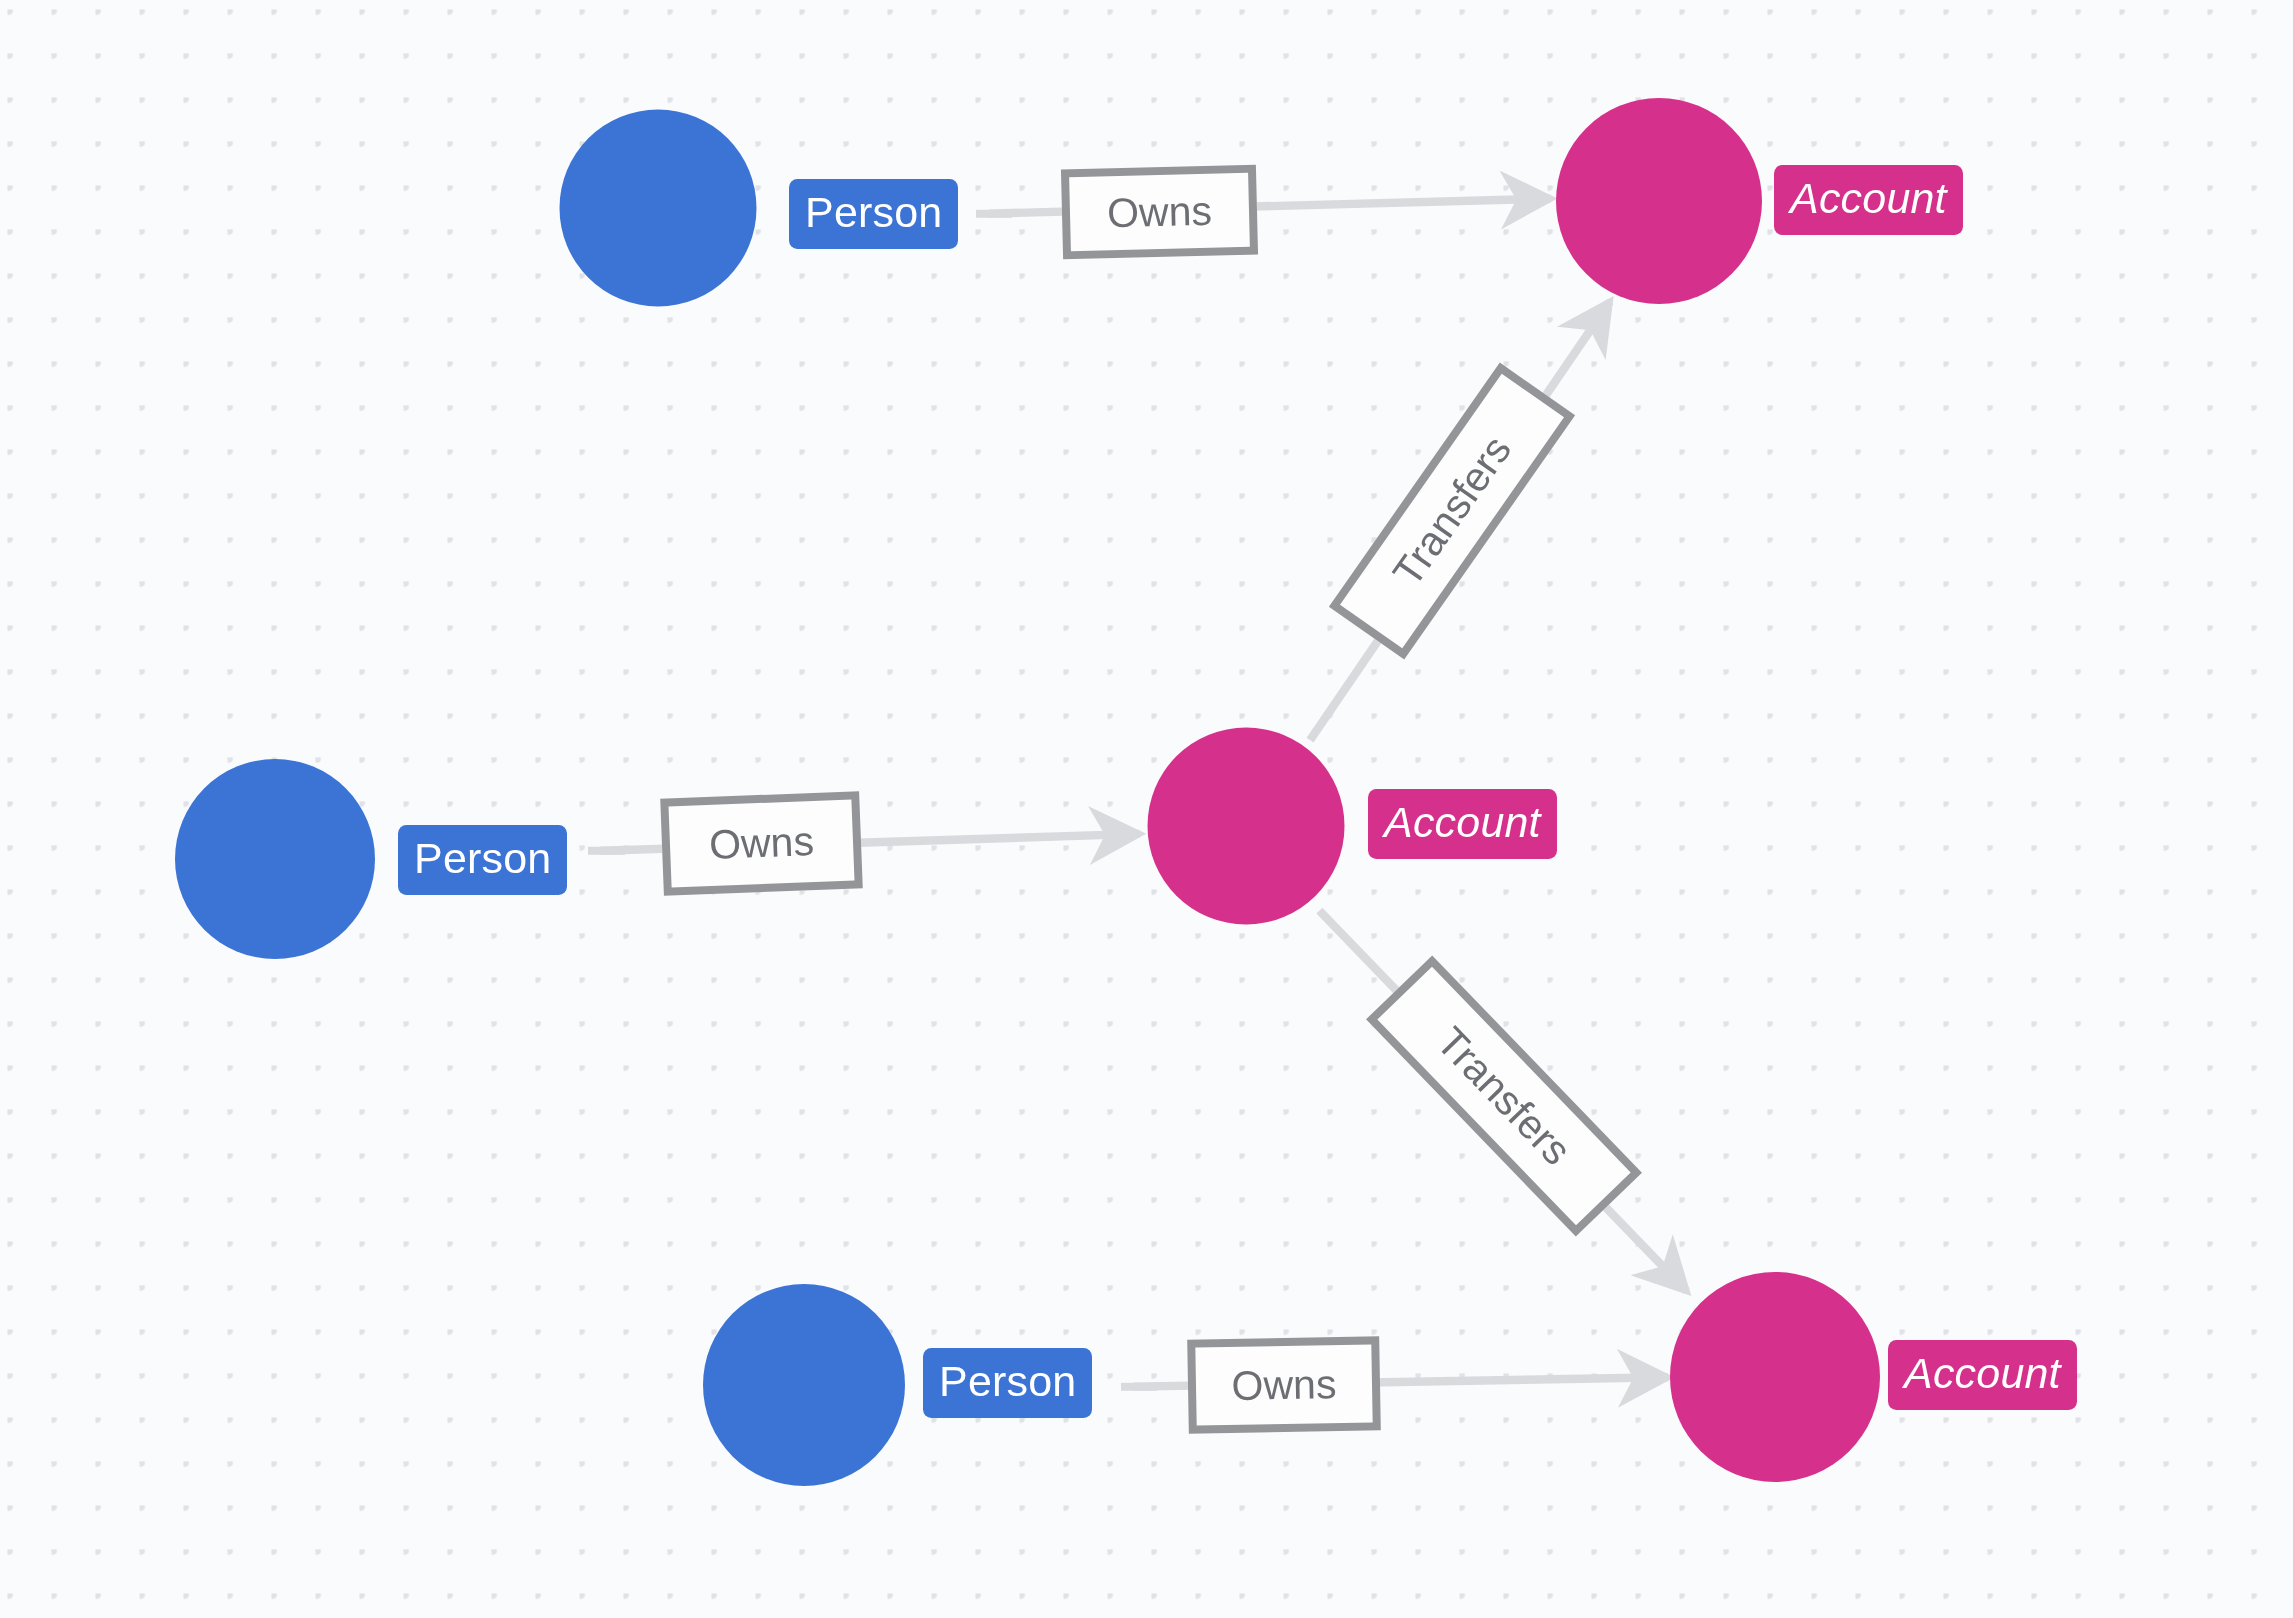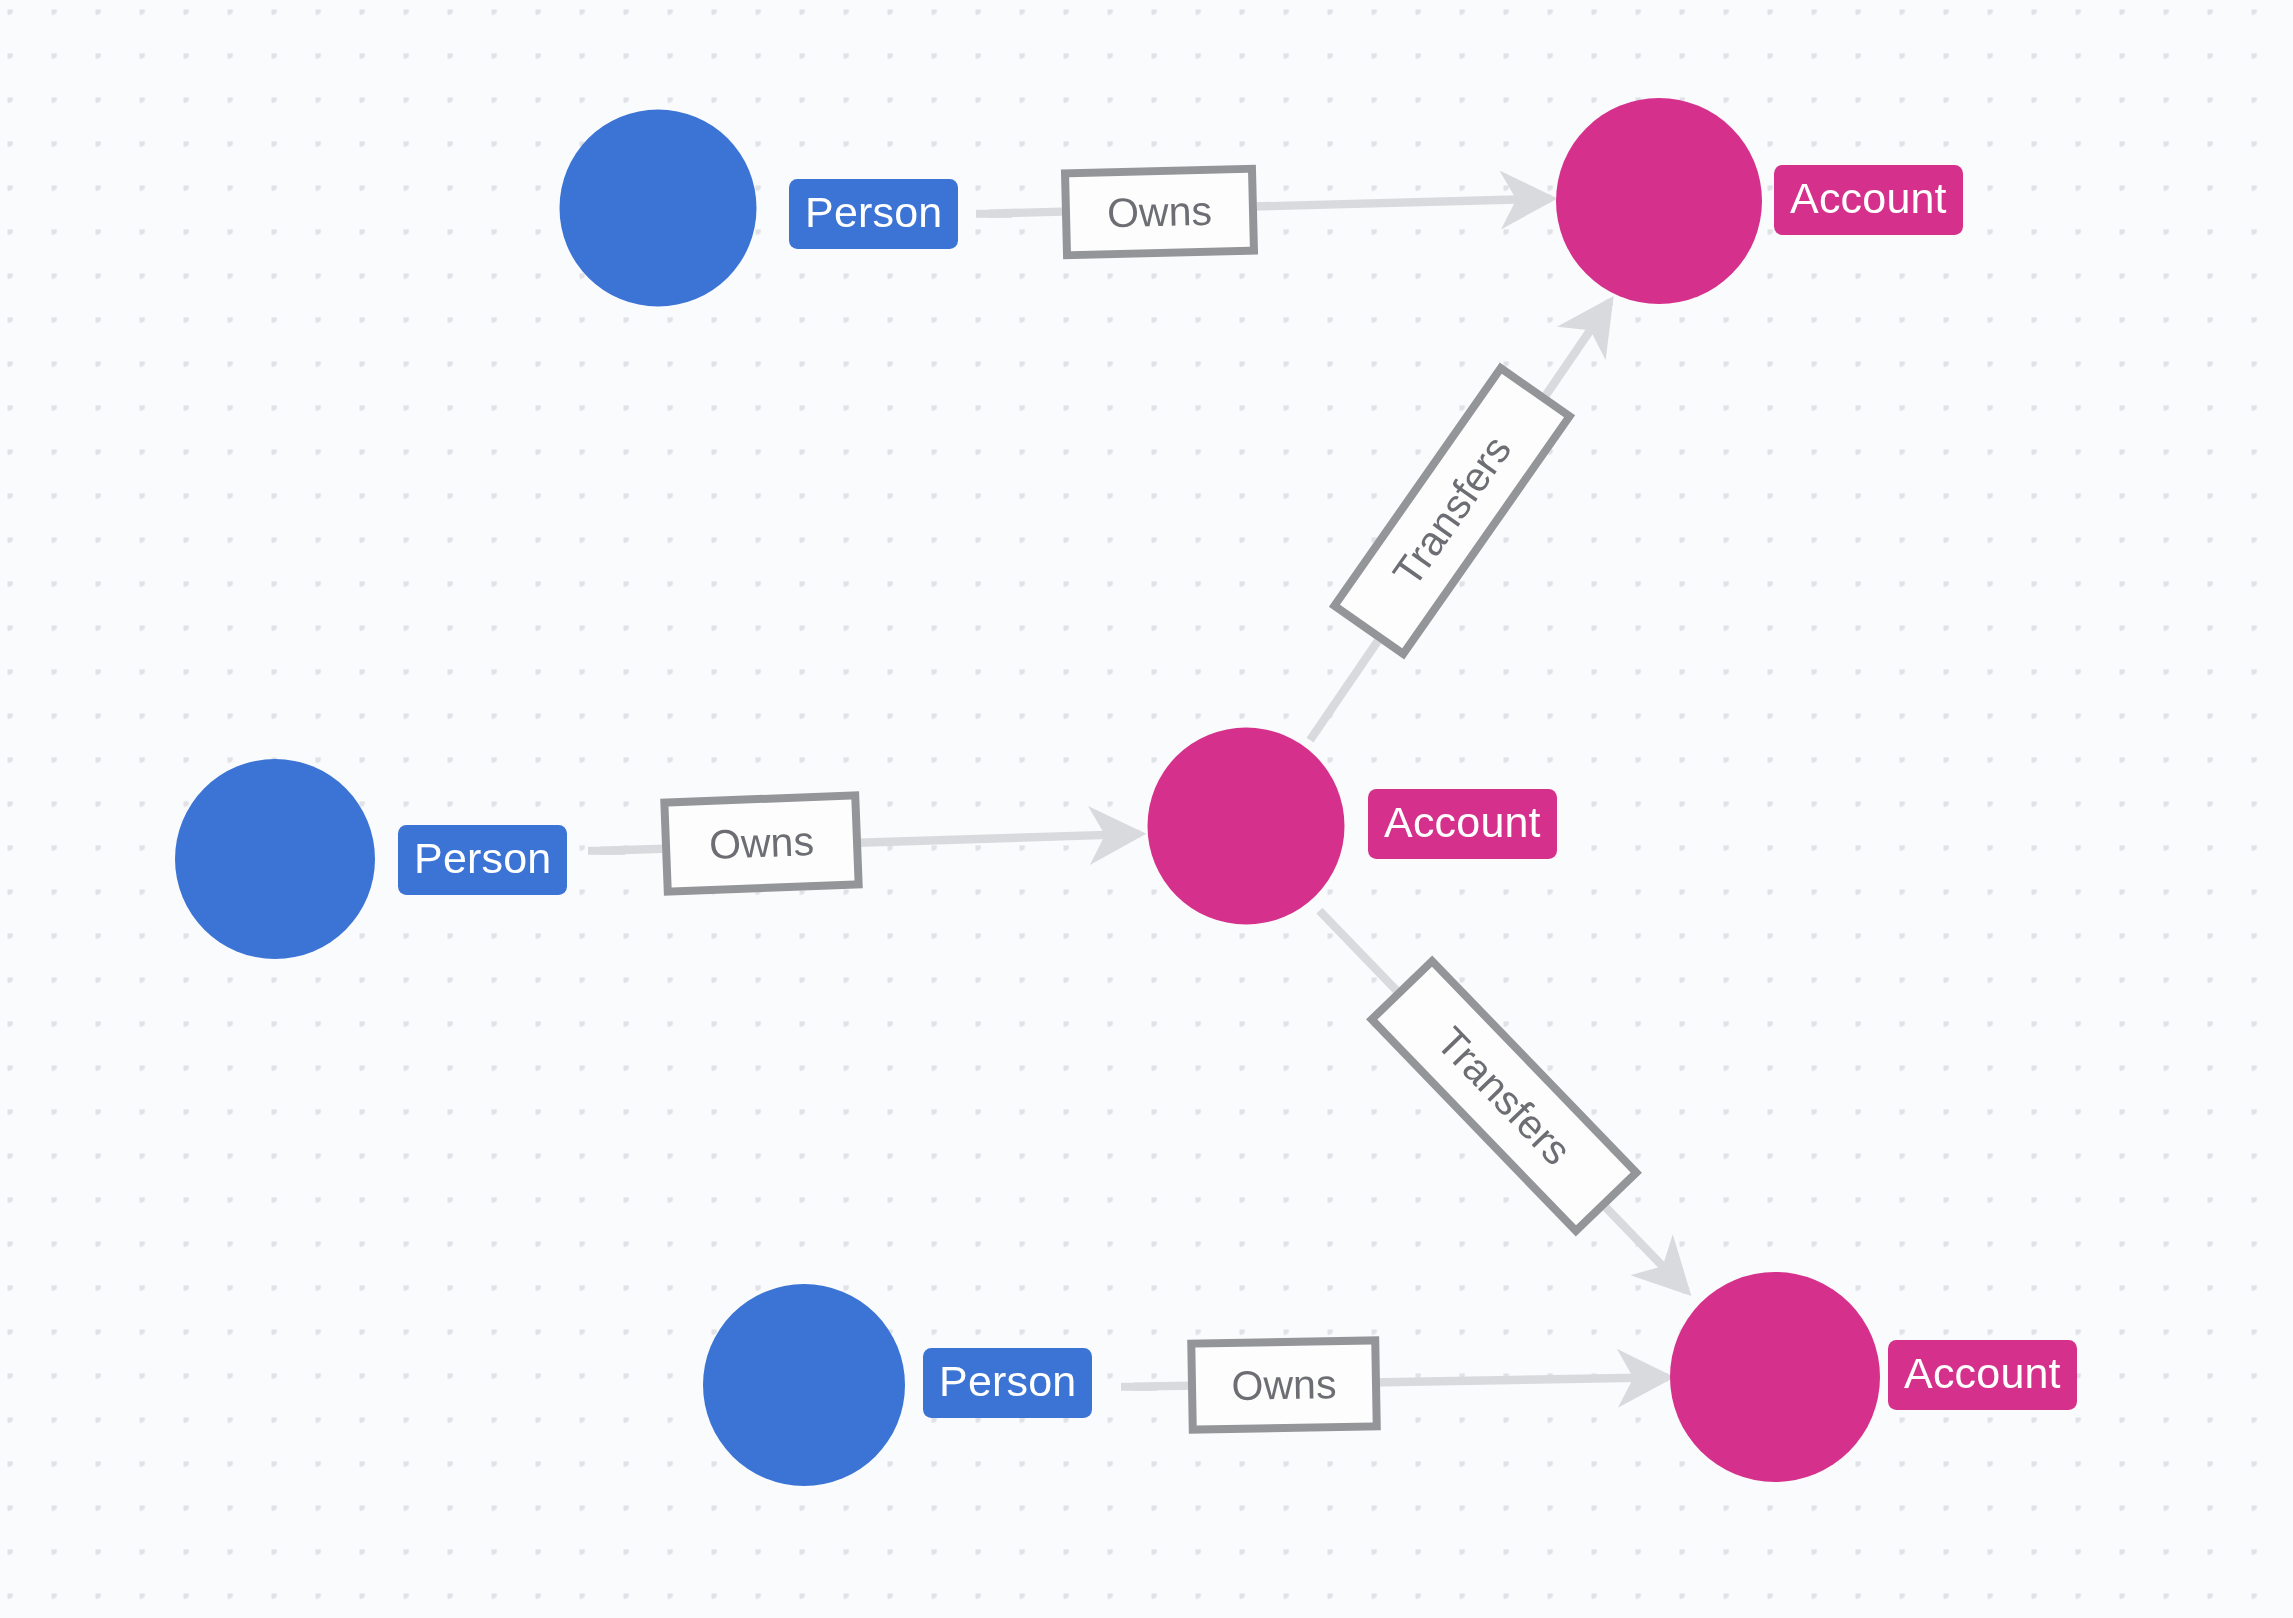--- a/index.html
+++ b/index.html
@@ -42,21 +42,21 @@
     transform: translateY(-50%);
     border-radius: 8.4px;
     color: #ffffff;
     font-size: 43px;
     line-height: 1;
     padding: 12px 16px 15px 16px;
     white-space: nowrap;
     letter-spacing: 0.2px;
   }
   .node-label.person { background: #3b74d5; }
-  .node-label.account { background: #d5318c; }
+  .node-label.account { background: #d5318c; font-style: italic; }
 
   .edge-label {
     position: absolute;
     background: #fdfdfd;
     border: 8.4px solid #939598;
     color: #6c6e73;
     font-size: 41px;
     line-height: 1;
     white-space: nowrap;
     display: flex;

